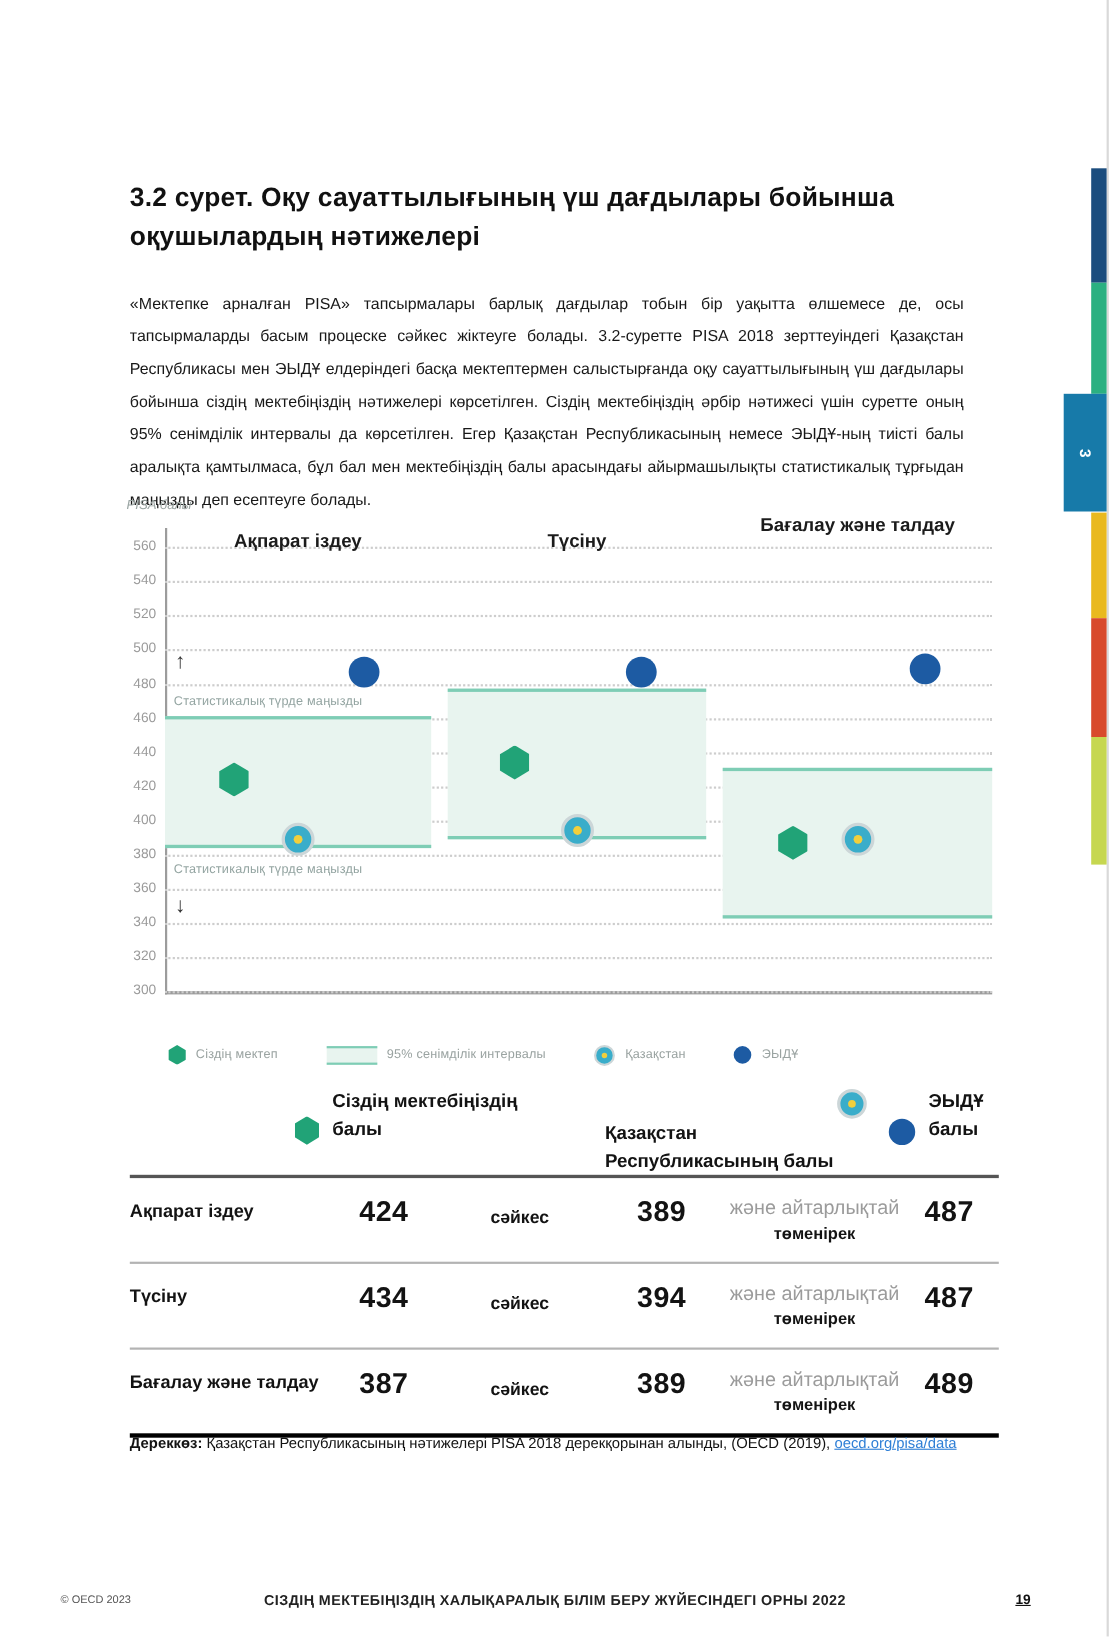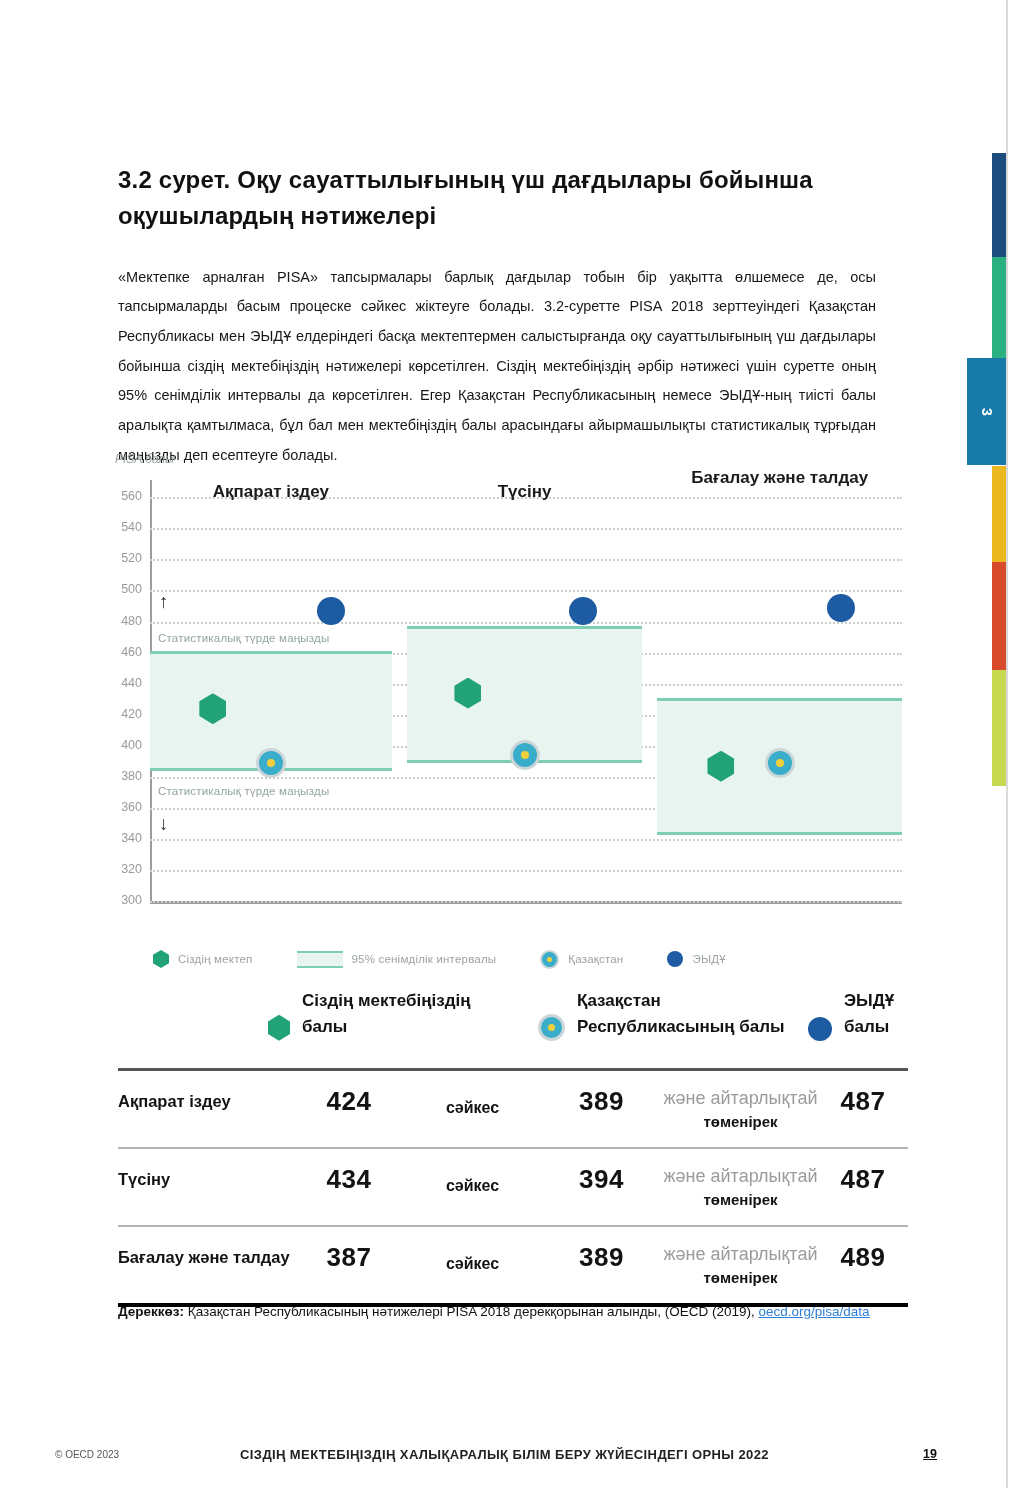--- a/index.html
+++ b/index.html
@@ -166,21 +166,21 @@
         <div class="lg-oecd"></div>
         <div class="txt">ЭЫДҰ</div>
       </div>
     </div>
 
   <div class="tbl-headers">
     <div class="hdr-group" style="left:150px;width:215px;">
       <span class="mk hdr-hex"></span>
       <span class="lbl">Сіздің мектебіңіздің балы</span>
     </div>
-    <div class="hdr-group" style="left:420px;width:250px;">
+    <div class="hdr-group" style="left:420px;width:250px;flex-direction:column;">
       <span class="mk hdr-kz">
           <span class="dot"></span>
         </span>
       <span class="lbl">Қазақстан Республикасының балы</span>
     </div>
     <div class="hdr-group" style="left:690px;width:120px;">
       <span class="mk hdr-oecd"></span>
       <span class="lbl">ЭЫДҰ балы</span>
     </div>
   </div>

